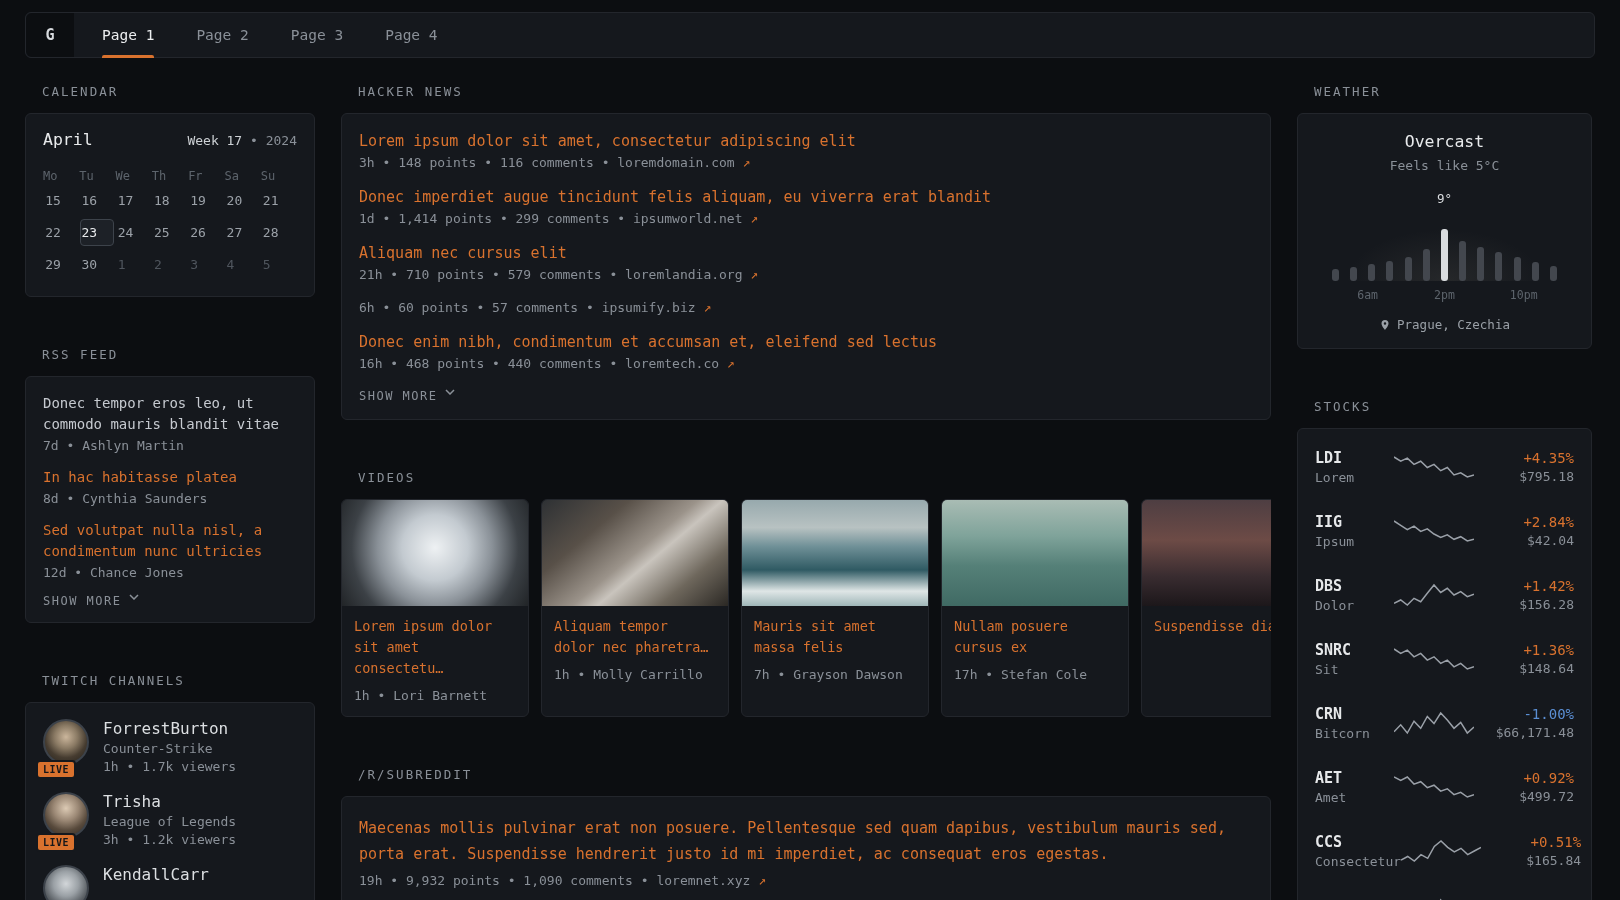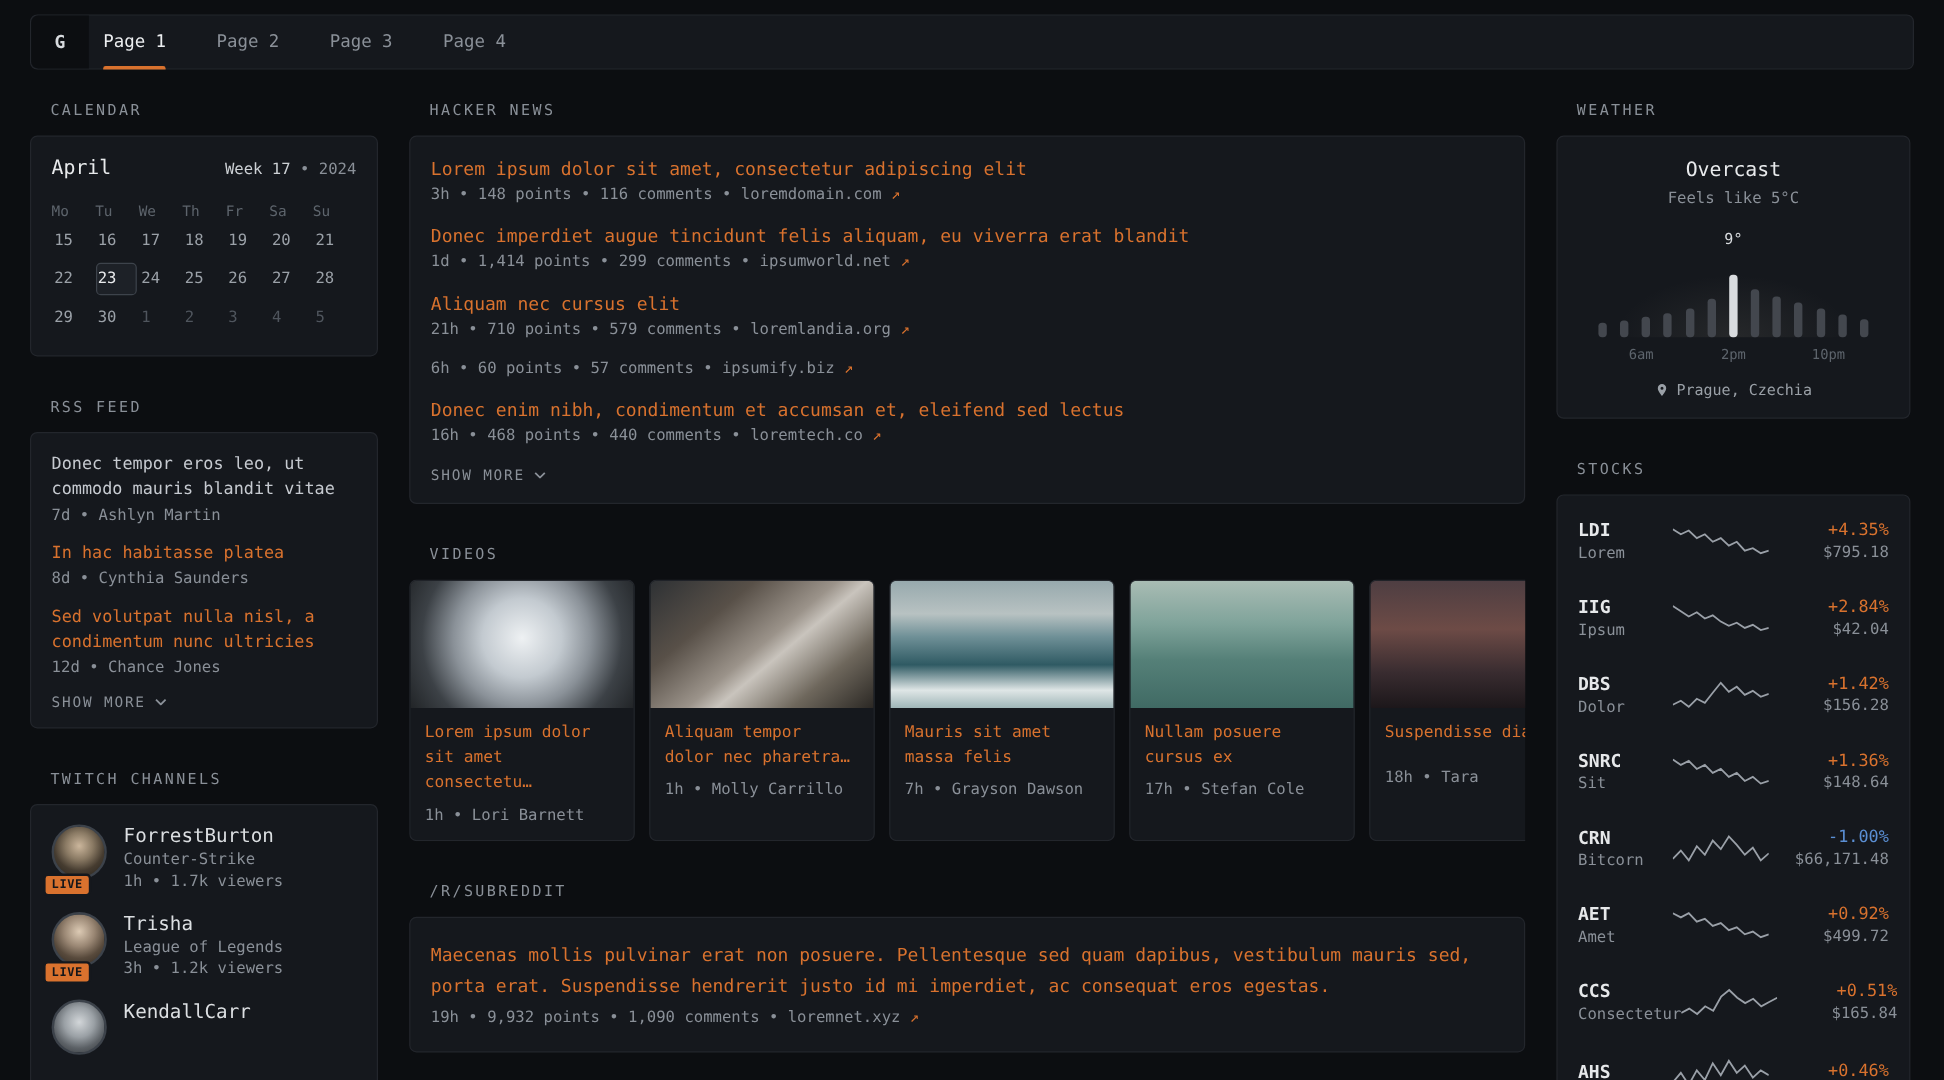--- a/index.html
+++ b/index.html
@@ -8,31 +8,31 @@
     --accent:#d9722e; --blue:#5b8fd4;
   }
   *{margin:0;padding:0;box-sizing:border-box;}
   html,body{width:1620px;height:900px;overflow:hidden;background:var(--bg);
     font-family:"DejaVu Sans Mono","Liberation Mono",monospace;color:var(--text);}
   
   .topbar{display:flex;align-items:stretch;height:46px;margin:12px 25px 0;
     background:var(--card);border:1px solid var(--border);border-radius:6px;}
   .logo{width:48px;display:flex;align-items:center;justify-content:center;
     background:var(--bg);border-radius:6px 0 0 6px;font-size:15px;font-weight:bold;cursor:pointer;}
-  .tabs{display:flex;gap:42px;margin-left:12px;}
+  .tabs{display:flex;gap:42px;margin-left:28px;}
   .tab{position:relative;display:flex;align-items:center;font-size:14.5px;color:var(--text2);cursor:pointer;}
   .tab.active{color:#eceef0;}
   .tab.active::after{content:"";position:absolute;left:0;right:0;bottom:-1px;height:3px;
     background:var(--accent);border-radius:2px 2px 0 0;}
   
   .grid{display:grid;grid-template-columns:290px 930px 295px;column-gap:26px;padding:26px 25px 0;}
-  .widget{margin-bottom:34px;}
+  .widget{margin-bottom:50px;}
   .w-head{font-size:12.5px;font-weight:normal;letter-spacing:2px;color:var(--text2);margin:0 0 14px 17px;}
   .card{background:var(--card);border:1px solid var(--border);border-radius:6px;}
-  .show-more{display:flex;align-items:center;gap:7px;font-size:12px;letter-spacing:1.5px;
+  .show-more{display:flex;align-items:flex-start;gap:7px;font-size:12px;letter-spacing:1.5px;
     color:var(--text2);cursor:pointer;margin-top:4px;}
   .ext{color:var(--accent);}
   
   .cal-card{padding:16px 17px 18px;}
   .cal-top{display:flex;justify-content:space-between;align-items:baseline;}
   .cal-month{font-size:16.5px;color:#e8eaec;}
   .cal-meta{font-size:13px;color:var(--text2);}
   .cal-week{color:#cdd1d5;}
   .cal-head,.cal-days{display:grid;grid-template-columns:repeat(7,1fr);row-gap:5px;text-align:left;}
   .cal-head{margin-top:16px;}
@@ -326,21 +326,20 @@
             <div class="vid-meta">7h • Grayson Dawson</div>
           </div>
           <div class="vid-card">
             <div class="vid-thumb thumb-canoe"></div>
             <div class="vid-title">Nullam posuere cursus ex</div>
             <div class="vid-meta">17h • Stefan Cole</div>
           </div>
           <div class="vid-card">
             <div class="vid-thumb thumb-fog"></div>
             <div class="vid-title">Suspendisse diam</div>
-            <div class="vid-meta">18h • Tara</div>
           </div>
         </div>
     </div>
 
     <div class="widget">
       <h2 class="w-head">/R/SUBREDDIT</h2>
       <div class="card red-card">
 
       <div class="red-item">
             <div class="red-title">Maecenas mollis pulvinar erat non posuere. Pellentesque sed quam dapibus, vestibulum mauris sed, porta erat. Suspendisse hendrerit justo id mi imperdiet, ac consequat eros egestas.</div>

